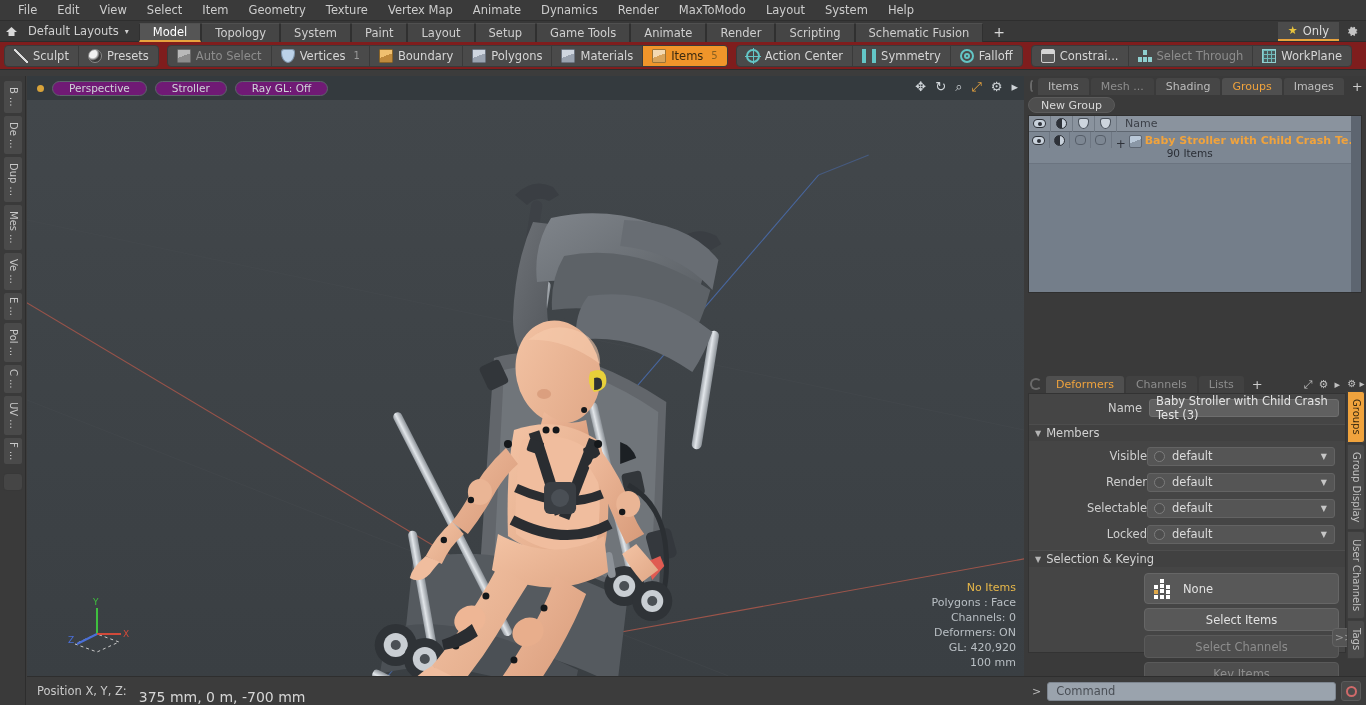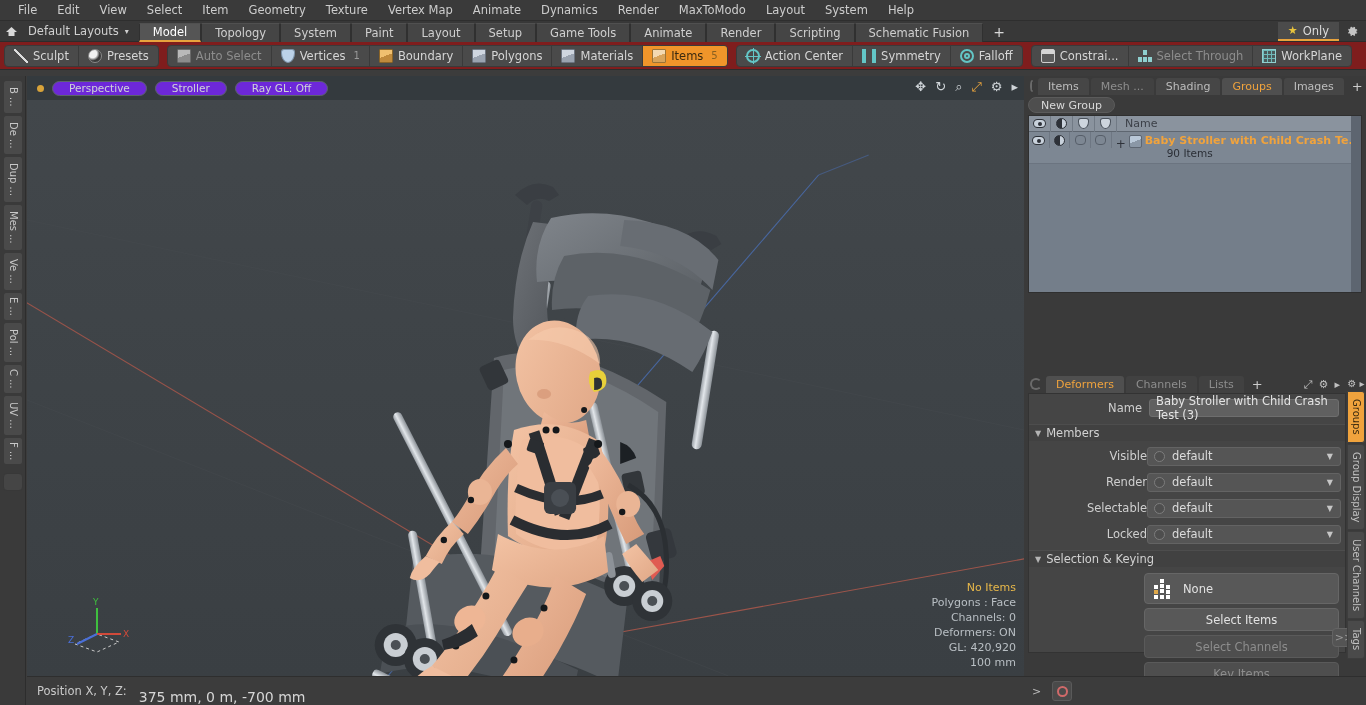--- a/index.html
+++ b/index.html
@@ -129,21 +129,21 @@
     background:#3f4448; overflow:hidden;
   }
   .vp-header {
     position:absolute; left:0; top:0; right:0; height:24px; background:#343a3e;
     display:flex; align-items:center; padding-left:10px; gap:8px;
   }
   .vp-dot { width:7px; height:7px; border-radius:50%; background:#d8a33a; flex:none; }
   .vp-btn {
     height:15px; padding:0 16px; display:flex; align-items:center; justify-content:center;
     border:1px solid #5c646a; border-radius:8px; color:#cfd4d8; font-size:10.5px;
-    background:#6d28d9;
+    background:#701a75;
   }
   .vp-tools { position:absolute; right:6px; top:4px; display:flex; align-items:center; gap:9px; }
   .vp-tools span { color:#cfd4d8; font-size:13px; line-height:1; }
   .vp-tools .orange { color:#e8a33d; }
 
   .vp-canvas { position:absolute; left:0; top:24px; right:0; bottom:0; overflow:hidden; }
 
   .stats {
     position:absolute; right:8px; bottom:6px; text-align:right;
     font-size:11px; color:#b9bfc4; line-height:15px;
@@ -220,21 +220,21 @@
     display:flex; align-items:center; padding:0 6px; color:#e4e4e4; font-size:11.5px;
   }
   .section {
     height:17px; display:flex; align-items:center; gap:5px; margin:5px 0 0 0; padding-left:6px;
     color:#d2d2d2; font-size:11.5px; background:#414141; border-top:1px solid #4d4d4d;
   }
   .tri { font-size:8px; color:#b4b4b4; }
   .dd-row { display:flex; align-items:center; height:22px; margin-top:4px; }
   .dd-label { width:118px; text-align:right; color:#cfcfcf; font-size:11.5px; padding-right:0; }
   .dd {
-    flex:1; height:19px; margin-right:4px; background:#555; border:1px solid #636363; border-radius:3px;
+    flex:1; height:19px; margin-right:10px; background:#555; border:1px solid #636363; border-radius:3px;
     display:flex; align-items:center; padding:0 6px; color:#dcdcdc; font-size:11.5px; position:relative;
   }
   .dd .knob { width:11px; height:11px; border-radius:50%; border:1px solid #7d7d7d; background:#4e4e4e; margin-right:7px; flex:none;}
   .dd .caret { position:absolute; right:7px; font-size:8px; color:#c6c6c6; }
 
   .selkey { padding:6px 6px 0 0; }
   .btnrow { display:flex; justify-content:flex-end; margin-bottom:4px; }
   .wbtn {
     width:195px; height:23px; background:#585858; border:1px solid #666; border-radius:4px;
     display:flex; align-items:center; justify-content:center; color:#e2e2e2; font-size:11.5px;
@@ -804,20 +804,21 @@
           <span>▸</span>
         </div>
         <div class="rtab active">Groups</div>
         <div class="rtab">Group Display</div>
         <div class="rtab">User Channels</div>
         <div class="rtab">Tags</div>
       </div>
 
       <div class="cmdbar">
         <span class="cmd-gt">&gt;</span>
+        <div class="cmd-input">Command</div>
         <div class="cmd-rec">
             <i></i>
           </div>
       </div>
 
     </div>
   </div>
 </div>
 
 </body></html>

